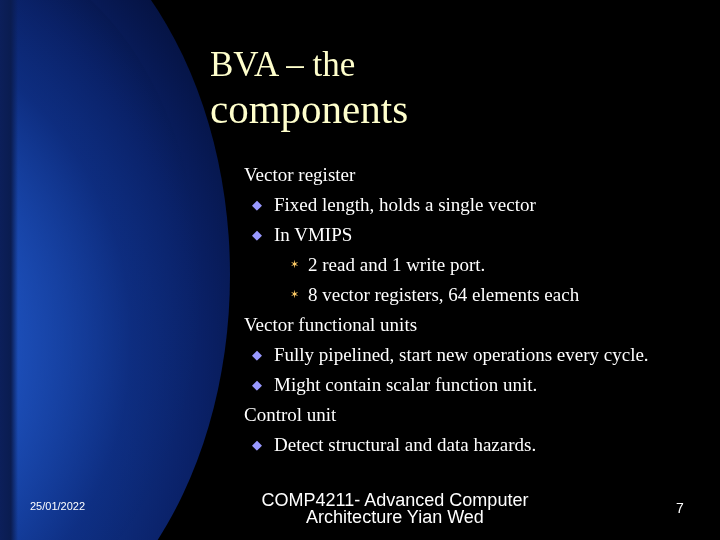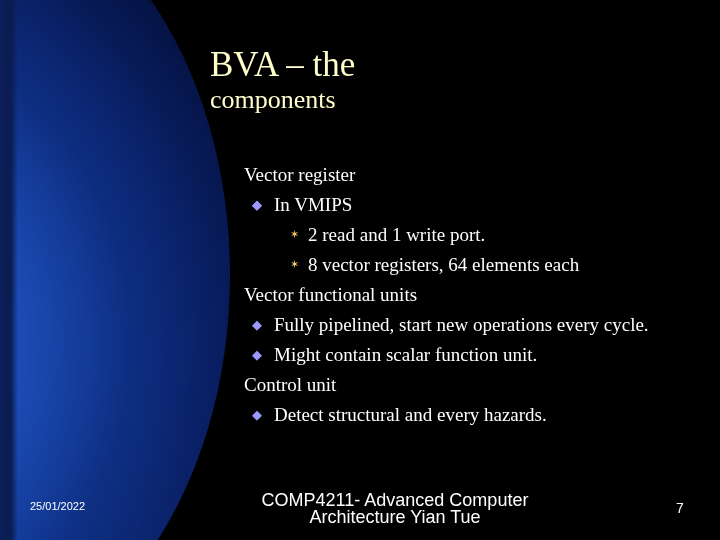--- a/index.html
+++ b/index.html
@@ -52,21 +52,21 @@
     left: 210px;
     top: 44px;
     width: 470px;
     color: #ffffcc;
     font-size: 35px;
     line-height: 1.18;
     font-family: "Liberation Serif", serif;
     text-align: left;
   }
   .title .l1 { display: block; font-size: 35px; }
-  .title .l2 { display: block; font-size: 26px; }
+  .title .l2 { display: block; font-size: 41px; }
 
   .body {
     position: absolute;
     left: 224px;
     top: 160px;
     width: 480px;
     color: #ffffff;
     font-size: 19px;
     font-family: "Liberation Serif", serif;
     margin-left: 20px;
@@ -154,20 +154,21 @@
   </div>
 
   <div class="body">
 
     <div class="lvl1">
       <span>Vector register</span>
     </div>
 
     <div class="lvl2">
       <span class="b2">◆</span>
+      <span>Fixed length, holds a single vector</span>
     </div>
 
     <div class="lvl2">
       <span class="b2">◆</span>
       <span>In VMIPS</span>
     </div>
 
     <div class="lvl3">
       <span class="b3">✶</span>
       <span>2 read and 1 write port.</span>
@@ -191,27 +192,27 @@
       <span class="b2">◆</span>
       <span>Might contain scalar function unit.</span>
     </div>
 
     <div class="lvl1">
       <span>Control unit</span>
     </div>
 
     <div class="lvl2">
       <span class="b2">◆</span>
-      <span>Detect structural and every hazards.</span>
+      <span>Detect structural and data hazards.</span>
     </div>
 
   </div>
 
   <div class="footer-date">25/01/2022</div>
 
   <div class="footer-center">
     <div>COMP4211- Advanced Computer</div>
-    <div>Architecture  Yian Tue</div>
+    <div>Architecture  Yian Wed</div>
   </div>
 
   <div class="footer-page">7</div>
 
 </div>
 
 </body></html>

